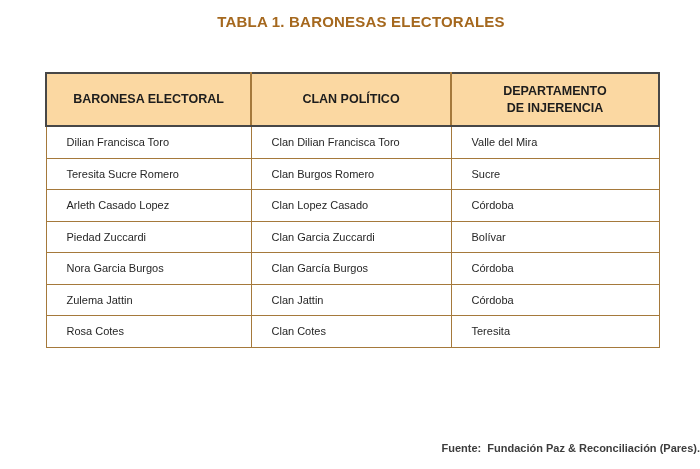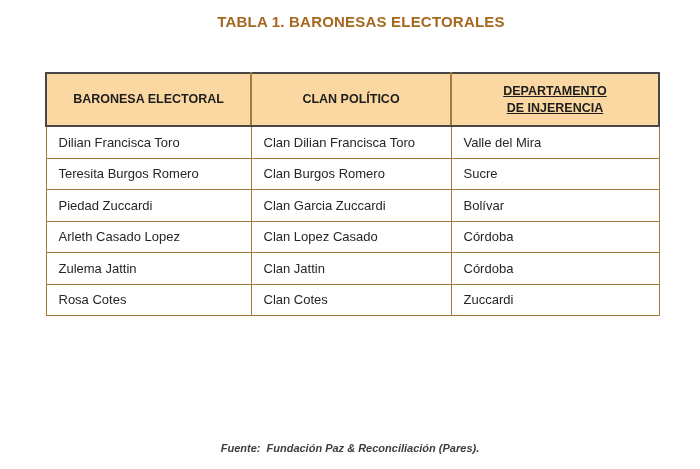--- a/index.html
+++ b/index.html
@@ -50,43 +50,42 @@
     font-size: 12.5px;
     font-weight: bold;
     color: #1d1d1d;
     text-align: center;
     vertical-align: middle;
     white-space: pre-line;
     line-height: 1.35;
     padding: 0 8px;
   }
   table.baronesas th:first-child { border-left-color: var(--header-outline, #474747); }
-  table.baronesas th:last-child  { border-right-color: var(--header-outline, #474747); text-decoration: underline; }
+  table.baronesas th:last-child  { border-right-color: var(--header-outline, #474747); }
   table.baronesas td {
     background: #ffffff;
     border: 1.5px solid var(--border-brown, #a5793b);
     height: 30.5px;
-    font-size: 13px;
+    font-size: 11px;
     color: #262626;
-    padding: 0 12px;
+    padding: 0 20px;
     vertical-align: middle;
     text-align: left;
     overflow: hidden;
     white-space: nowrap;
   }
   .source {
     position: absolute;
     top: 442px;
     left: 0;
     width: 100%;
     margin: 0;
-    text-align: center;
+    text-align: right;
     font-size: 11px;
     font-weight: bold;
-    font-style: italic;
     color: #3d3d3d;
   }
   .source .src-label { margin-right: 6px; }
 </style>
 </head>
 <body>
 
 <div class="page">
 
   <h1 class="title">TABLA 1. BARONESAS ELECTORALES</h1>
@@ -105,43 +104,48 @@
 DE INJERENCIA</th>
       </tr>
     </thead>
     <tbody id="table-body">
         <tr>
           <td>Dilian Francisca Toro</td>
           <td>Clan Dilian Francisca Toro</td>
           <td>Valle del Mira</td>
         </tr>
         <tr>
-          <td>Teresita Burgos Romero</td>
+          <td>Teresita Sucre Romero</td>
           <td>Clan Burgos Romero</td>
           <td>Sucre</td>
+        </tr>
+        <tr>
+          <td>Arleth Casado Lopez</td>
+          <td>Clan Lopez Casado</td>
+          <td>Córdoba</td>
         </tr>
         <tr>
           <td>Piedad Zuccardi</td>
           <td>Clan Garcia Zuccardi</td>
           <td>Bolívar</td>
         </tr>
         <tr>
-          <td>Arleth Casado Lopez</td>
-          <td>Clan Lopez Casado</td>
+          <td>Nora Garcia Burgos</td>
+          <td>Clan García Burgos</td>
           <td>Córdoba</td>
         </tr>
         <tr>
           <td>Zulema Jattin</td>
           <td>Clan Jattin</td>
           <td>Córdoba</td>
         </tr>
         <tr>
           <td>Rosa Cotes</td>
           <td>Clan Cotes</td>
-          <td>Zuccardi</td>
+          <td>Teresita</td>
         </tr>
       </tbody>
   </table>
 
   <p class="source">
     <span class="src-label">Fuente:</span><span>Fundación Paz &amp; Reconciliación (Pares).</span>
   </p>
 
 </div>
 

